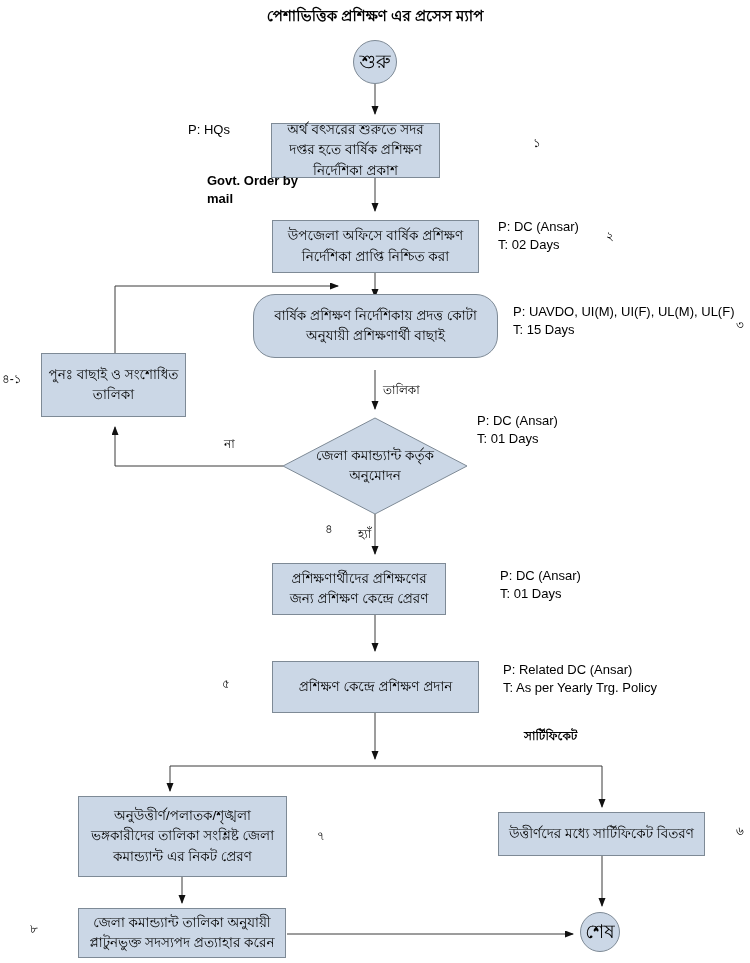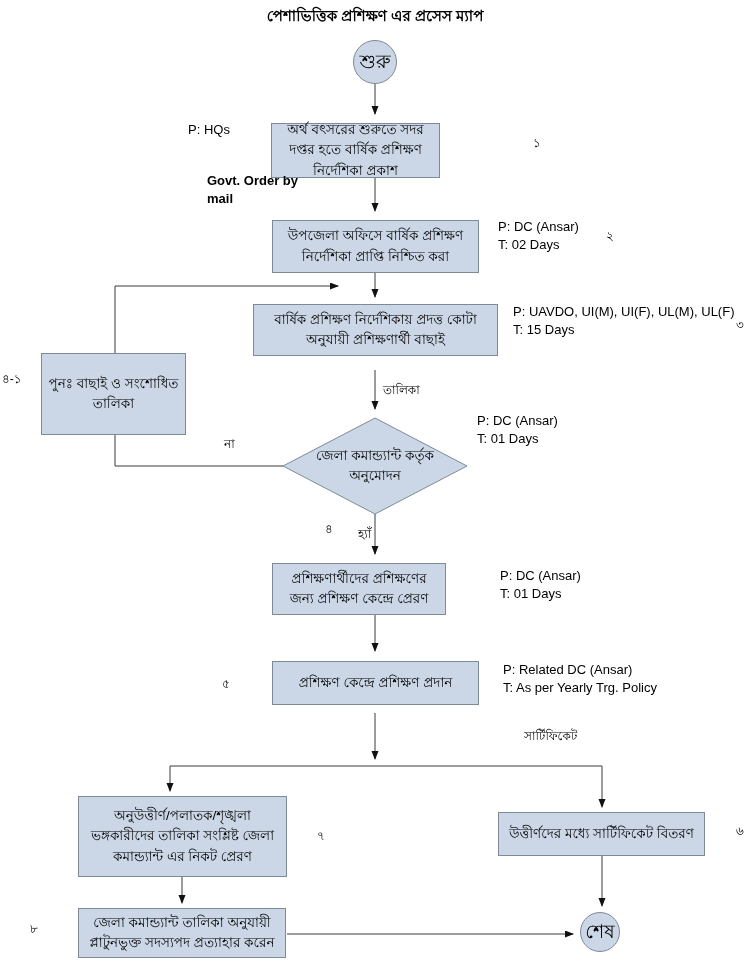--- a/index.html
+++ b/index.html
@@ -57,25 +57,25 @@
     <polyline points="287,934 573,934" marker-end="url(#arr)"></polyline>
     <polyline points="602,856 602,906" marker-end="url(#arr)"></polyline>
     <polygon class="diamond" points="375,418 467,466 375,514 283,466"></polygon>
   </svg>
 
   <div class="node terminal" style="left:353px;top:40px;width:44px;height:44px;">শুরু</div>
   <div class="node terminal" style="left:580px;top:912px;width:40px;height:40px;">শেষ</div>
 
   <div class="node" style="left:271px;top:123px;width:169px;height:55px;">অর্থ বৎসরের শুরুতে সদর দপ্তর হতে বার্ষিক প্রশিক্ষণ নির্দেশিকা প্রকাশ</div>
   <div class="node" style="left:272px;top:220px;width:207px;height:53px;">উপজেলা অফিসে বার্ষিক প্রশিক্ষণ নির্দেশিকা প্রাপ্তি নিশ্চিত করা</div>
-  <div class="node" style="left:253px;top:304px;width:245px;height:52px;">বার্ষিক প্রশিক্ষণ নির্দেশিকায় প্রদত্ত কোটা অনুযায়ী প্রশিক্ষণার্থী বাছাই</div>
-  <div class="node" style="left:41px;top:353px;width:145px;height:82px;">পুনঃ  বাছাই ও সংশোধিত তালিকা</div>
+  <div class="node" style="left:253px;top:294px;width:245px;height:64px;border-radius:22px;">বার্ষিক প্রশিক্ষণ নির্দেশিকায় প্রদত্ত কোটা অনুযায়ী প্রশিক্ষণার্থী বাছাই</div>
+  <div class="node" style="left:41px;top:353px;width:145px;height:64px;">পুনঃ  বাছাই ও সংশোধিত তালিকা</div>
   <div class="dtext" style="left:296px;top:424px;width:158px;height:84px;">জেলা কমান্ড্যান্ট কর্তৃক অনুমোদন</div>
   <div class="node" style="left:272px;top:563px;width:174px;height:52px;">প্রশিক্ষণার্থীদের প্রশিক্ষণের জন্য প্রশিক্ষণ কেন্দ্রে প্রেরণ</div>
-  <div class="node" style="left:272px;top:661px;width:207px;height:44px;">প্রশিক্ষণ কেন্দ্রে প্রশিক্ষণ প্রদান</div>
+  <div class="node" style="left:272px;top:661px;width:207px;height:52px;">প্রশিক্ষণ কেন্দ্রে প্রশিক্ষণ প্রদান</div>
   <div class="node" style="left:498px;top:812px;width:207px;height:44px;">উত্তীর্ণদের মধ্যে সার্টিফিকেট বিতরণ</div>
   <div class="node" style="left:78px;top:796px;width:209px;height:81px;">অনুউত্তীর্ণ/পলাতক/শৃঙ্খলা ভঙ্গকারীদের তালিকা সংশ্লিষ্ট  জেলা কমান্ড্যান্ট এর নিকট প্রেরণ</div>
   <div class="node" style="left:78px;top:908px;width:208px;height:50px;">জেলা কমান্ড্যান্ট তালিকা অনুযায়ী প্লাটুনভুক্ত সদস্যপদ প্রত্যাহার করেন</div>
 
   <div class="ann" style="left:188px;top:121px;">P: HQs</div>
   <div class="ann wrap bold" style="left:207px;top:172px;width:100px;">Govt. Order by mail</div>
 
   <div class="ann" style="left:498px;top:218px;">
     <div>P: DC (Ansar)</div>
     <div>T: 02 Days</div>
@@ -93,21 +93,21 @@
     <div>T: 01 Days</div>
   </div>
   <div class="ann" style="left:503px;top:661px;">
     <div>P: Related DC (Ansar)</div>
     <div>T: As per Yearly Trg. Policy</div>
   </div>
 
   <div class="edge-label" style="left:383px;top:381px;">তালিকা</div>
   <div class="edge-label" style="left:224px;top:435px;">না</div>
   <div class="edge-label" style="left:358px;top:525px;">হ্যাঁ</div>
-  <div class="edge-label" style="left:524px;top:727px;">সার্টিফিকেট</div>
+  <div class="edge-label" style="left:524px;top:727px;font-weight:bold;">সার্টিফিকেট</div>
 
   <div class="num" style="left:533px;top:134px;">১</div>
   <div class="num" style="left:606px;top:227px;">২</div>
   <div class="num" style="left:736px;top:316px;">৩</div>
   <div class="num" style="left:2px;top:370px;">৪-১</div>
   <div class="num" style="left:325px;top:520px;">৪</div>
   <div class="num" style="left:222px;top:675px;">৫</div>
   <div class="num" style="left:736px;top:822px;">৬</div>
   <div class="num" style="left:317px;top:827px;">৭</div>
   <div class="num" style="left:30px;top:920px;">৮</div>

